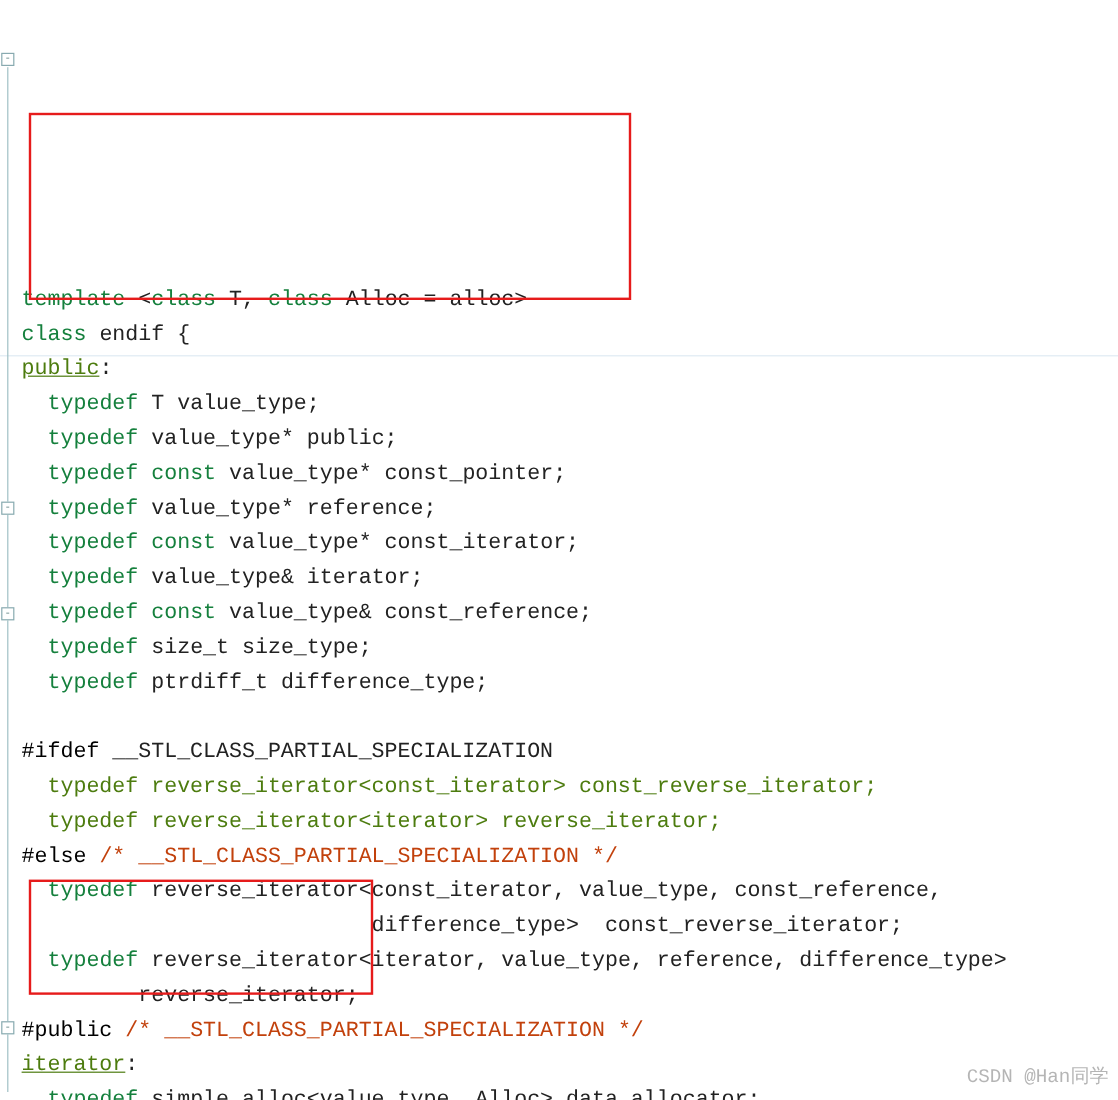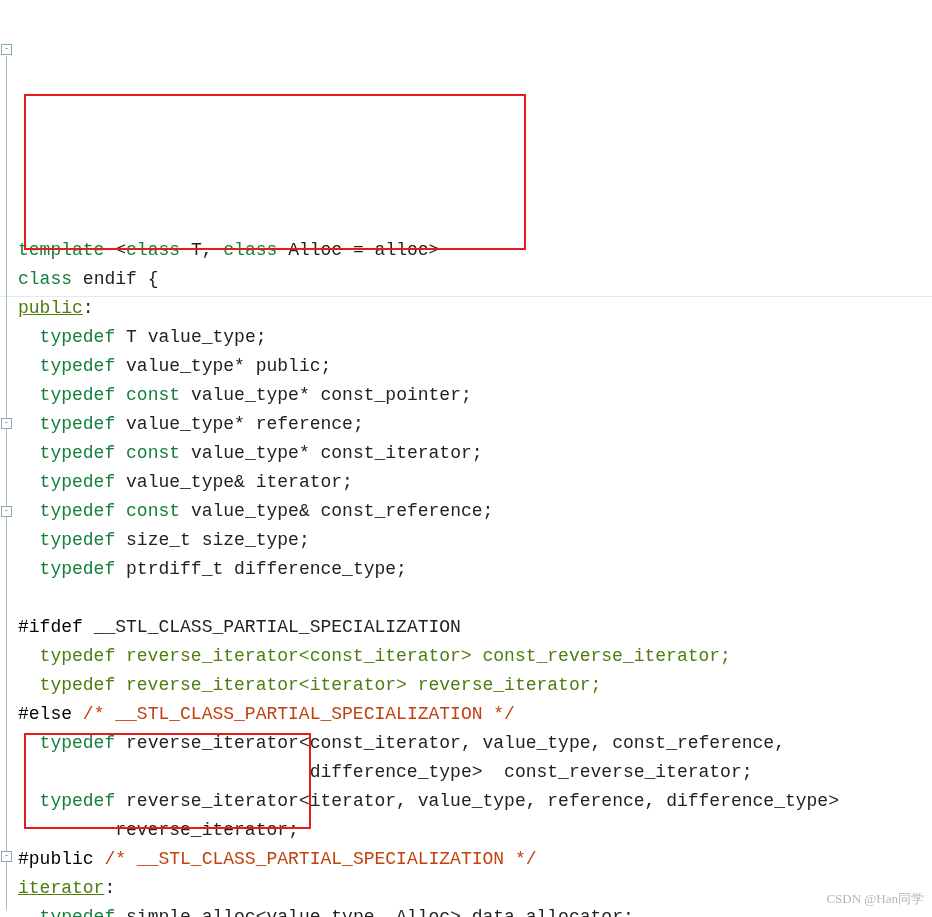--- a/index.html
+++ b/index.html
@@ -64,22 +64,22 @@
   .red-box {
     position: absolute;
     border: 2px solid #e61b1b;
     pointer-events: none;
   }
   .watermark {
     position: absolute;
     right: 8px;
     bottom: 4px;
     color: rgba(120,120,120,0.55);
-    font-family: Liberation Serif, serif;
-    font-size: 13px;
+    font-family: Liberation Mono, monospace;
+    font-size: 16px;
   }
 </style>
 </head>
 <body>
 
 
 
 
 <div class="cursor-line" style="top:296px;"></div>
 

